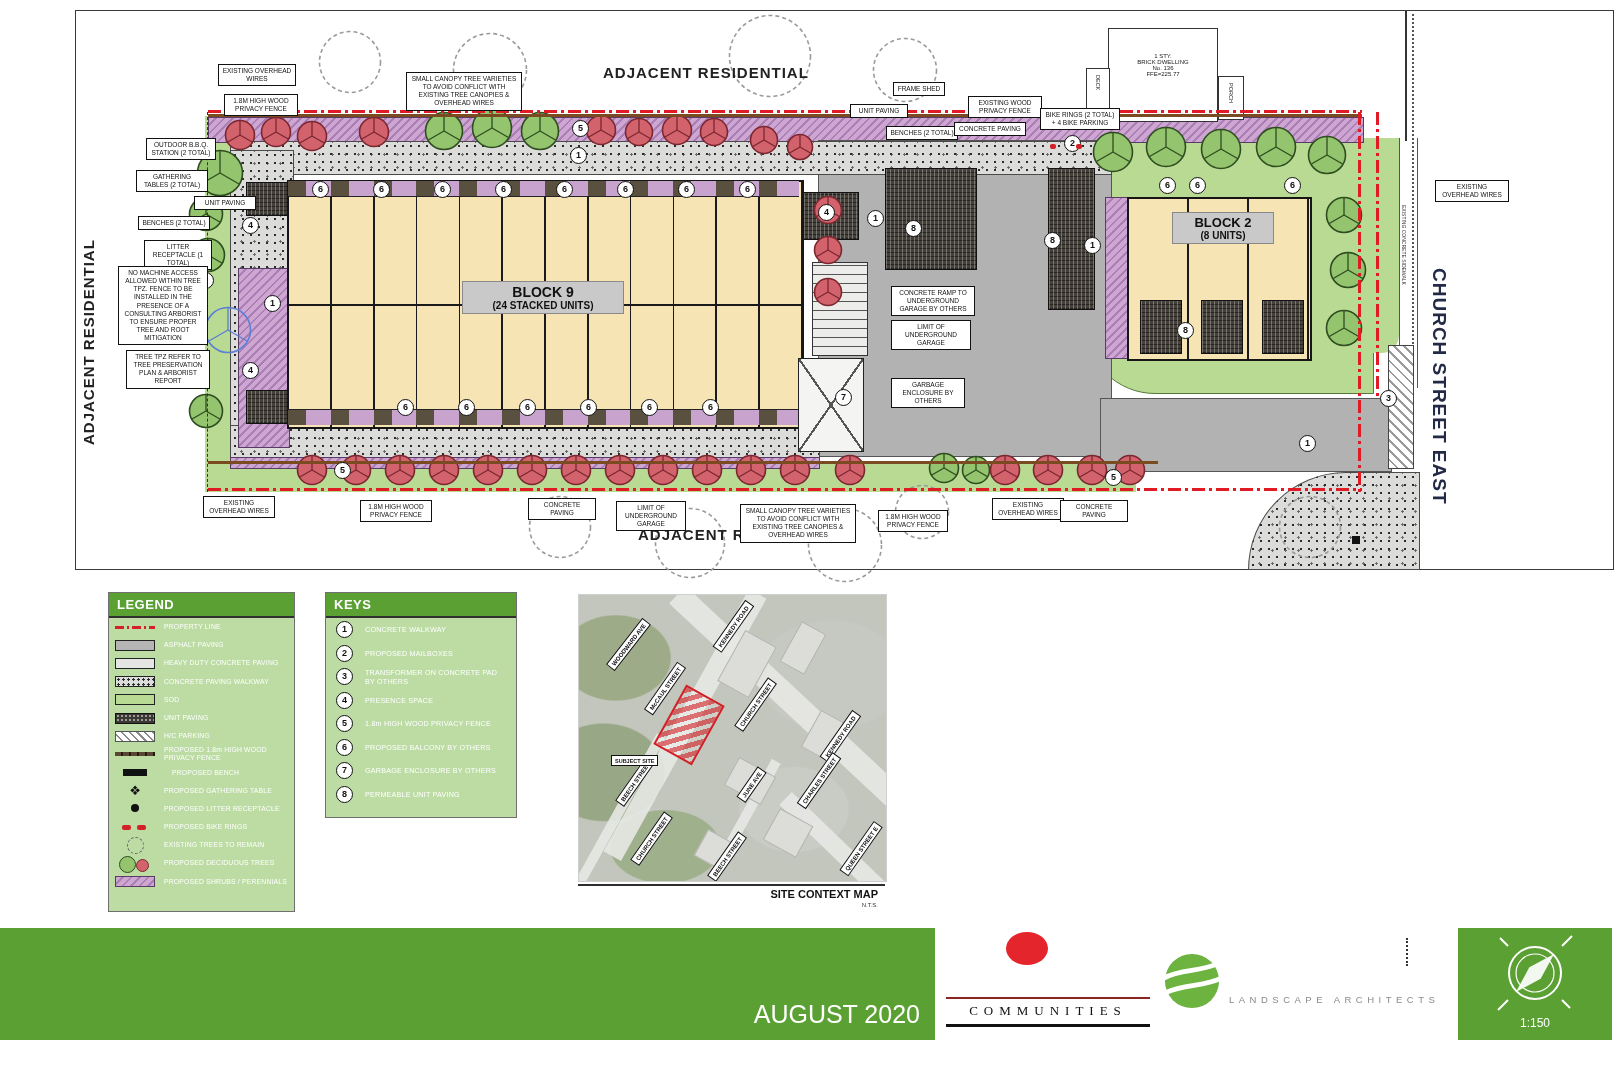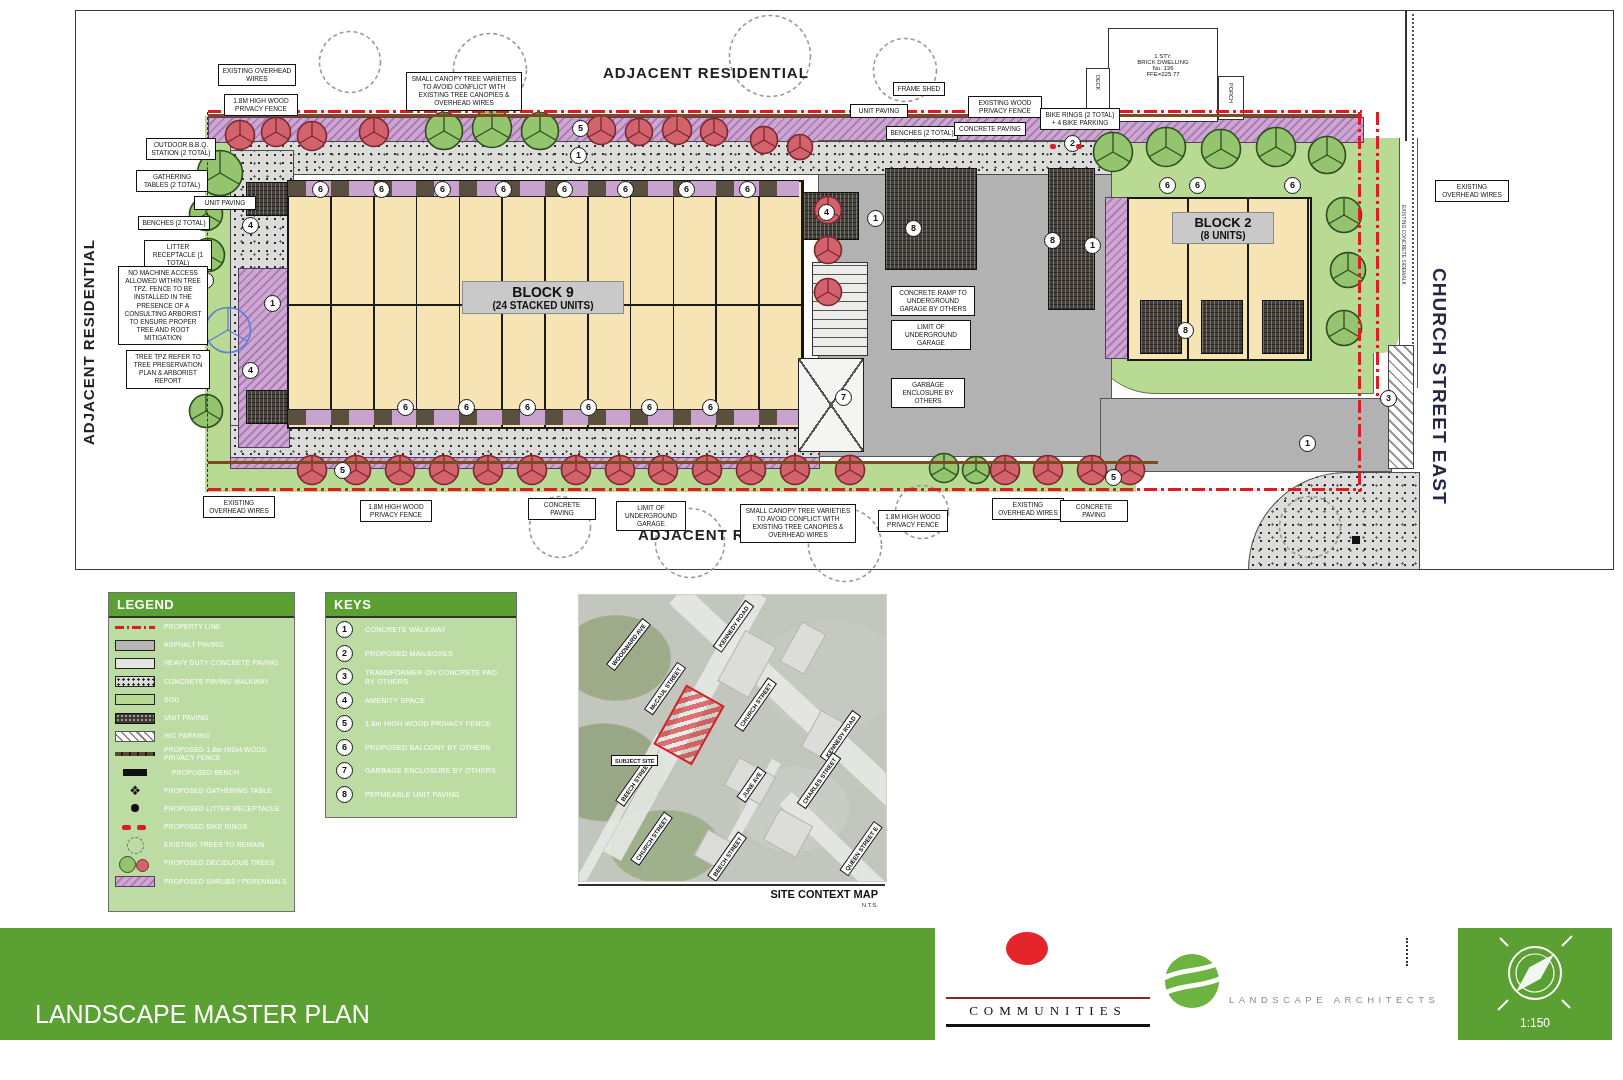--- a/index.html
+++ b/index.html
@@ -664,21 +664,21 @@
         <div class="key-row">
           <span class="kcircle">2</span>
           <span class="key-label">PROPOSED MAILBOXES</span>
         </div>
         <div class="key-row">
           <span class="kcircle">3</span>
           <span class="key-label">TRANSFORMER ON CONCRETE PAD BY OTHERS</span>
         </div>
         <div class="key-row">
           <span class="kcircle">4</span>
-          <span class="key-label">AMENITY SPACE</span>
+          <span class="key-label">PRESENCE SPACE</span>
         </div>
         <div class="key-row">
           <span class="kcircle">5</span>
           <span class="key-label">1.8m HIGH WOOD PRIVACY FENCE</span>
         </div>
         <div class="key-row">
           <span class="kcircle">6</span>
           <span class="key-label">PROPOSED BALCONY BY OTHERS</span>
         </div>
         <div class="key-row">
@@ -716,21 +716,21 @@
     <div class="street" style="left:43px;top:238px;transform:rotate(-55deg);">CHURCH STREET</div>
     <div class="street" style="left:121px;top:256px;transform:rotate(-55deg);">BEECH STREET</div>
     <div class="street" style="left:252px;top:248px;transform:rotate(-55deg);">QUEEN STREET E</div>
     <div class="street" style="left:32px;top:160px;transform:none;font-size:5.5px;">SUBJECT SITE</div>
   </div>
   <div class="abs map-rule"></div>
   <div class="abs map-caption">SITE CONTEXT MAP</div>
   <div class="abs map-nts">N.T.S.</div>
 
   <div class="abs fbar"></div>
-  <div class="abs fsub">LANDSCAPE MASTER PLAN</div>
+  <div class="abs fdate">AUGUST 2020</div>
 
   <div class="abs sunfield">
     <div class="sf-dot"></div>
     <div class="sf-rule-red"></div>
     <div class="sf-sub">COMMUNITIES</div>
     <div class="sf-rule-blk"></div>
   </div>
 
   <div class="abs lplogo">
     <svg class="lp-swirl" width="58" height="58" viewBox="0 0 60 60">

